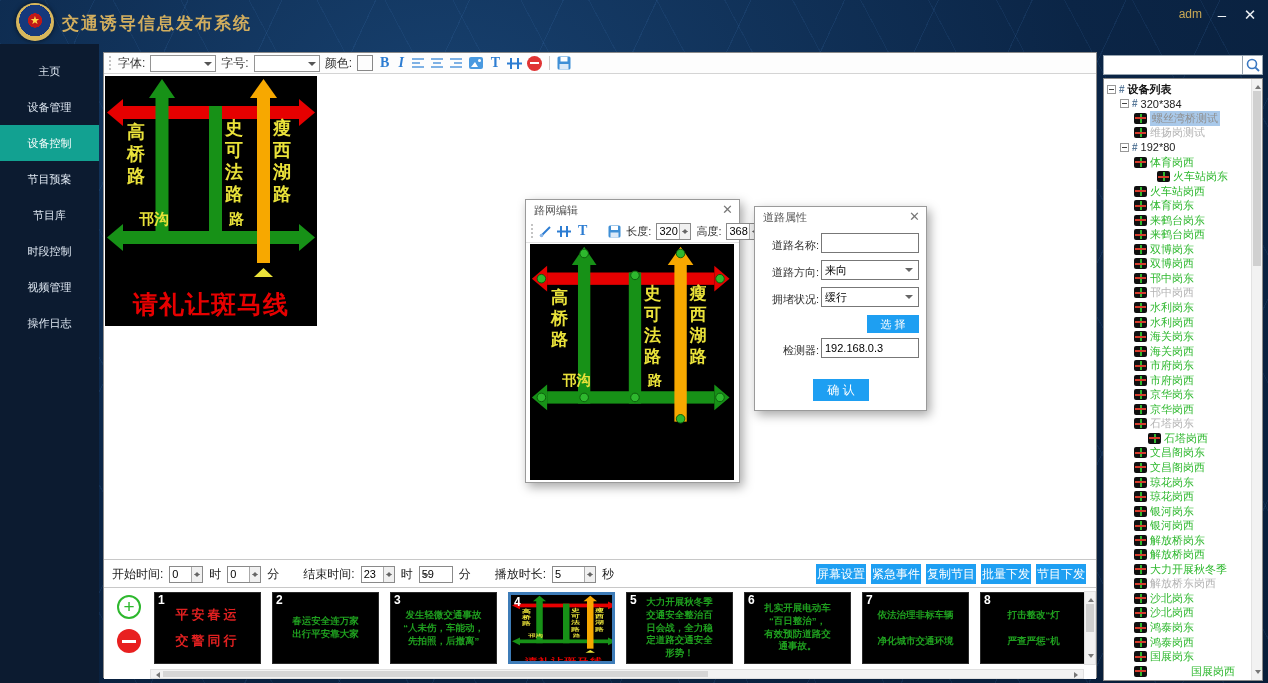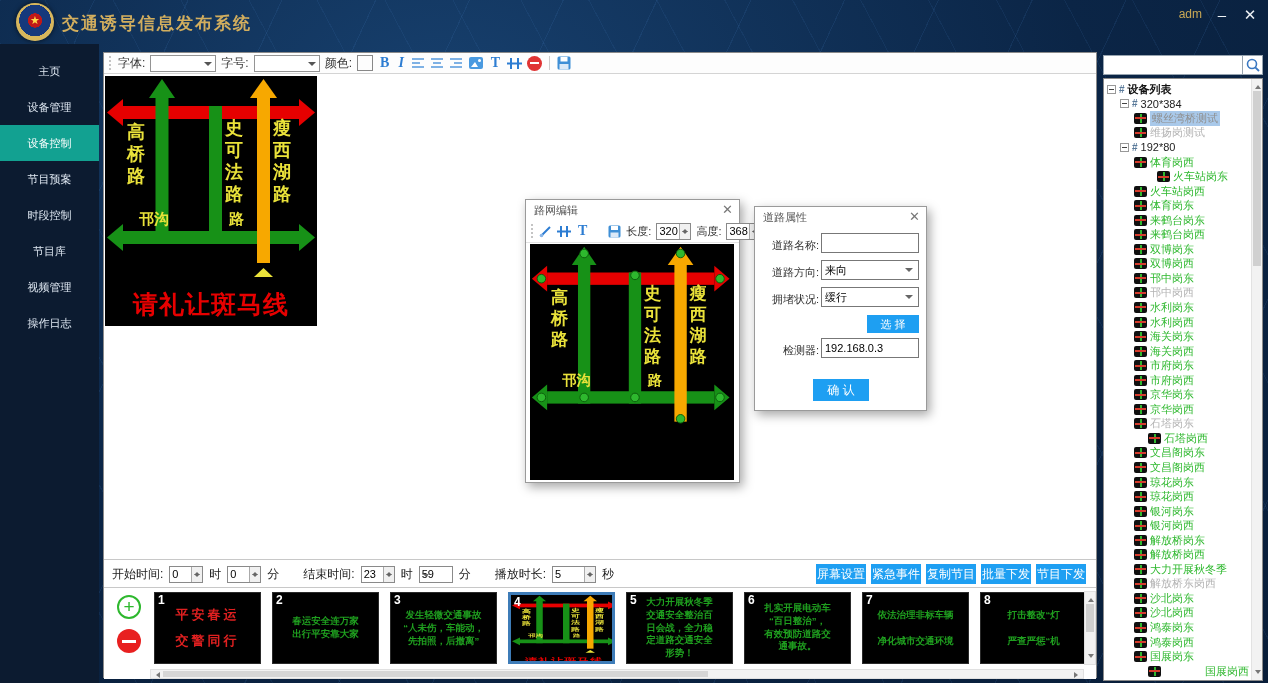--- a/index.html
+++ b/index.html
@@ -127,22 +127,22 @@
     <div class="win-btn win-min">–</div>
     <div class="win-btn win-close">✕</div>
   </div>
 
   <div class="sidebar">
     <div class="side-menu">
         <div class="side-item">主页</div>
         <div class="side-item">设备管理</div>
         <div class="side-item active">设备控制</div>
         <div class="side-item">节目预案</div>
+        <div class="side-item">节目库</div>
         <div class="side-item">时段控制</div>
-        <div class="side-item">节目库</div>
         <div class="side-item">视频管理</div>
         <div class="side-item">操作日志</div>
       </div>
   </div>
 
   <div class="main">
 
     <div class="mtoolbar">
       <span class="grip"></span>
       <span class="tb-label">字体:</span>
@@ -660,21 +660,21 @@
             <span class="dev-label on">鸿泰岗东</span>
           </div>
           <div class="tree-row" style="padding-left: 30px;">
             <span class="dev-icon"></span>
             <span class="dev-label on">鸿泰岗西</span>
           </div>
           <div class="tree-row" style="padding-left: 30px;">
             <span class="dev-icon"></span>
             <span class="dev-label on">国展岗东</span>
           </div>
-          <div class="tree-row" style="padding-left: 44px; gap: 44px;">
+          <div class="tree-row" style="padding-left: 30px; gap: 44px;">
             <span class="dev-icon"></span>
             <span class="dev-label on">国展岗西</span>
           </div>
         </div>
       <div class="tree-scroll">
           <span class="tri up"></span>
           <span class="thumb-bar"></span>
           <span class="tri down"></span>
         </div>
     </div>

